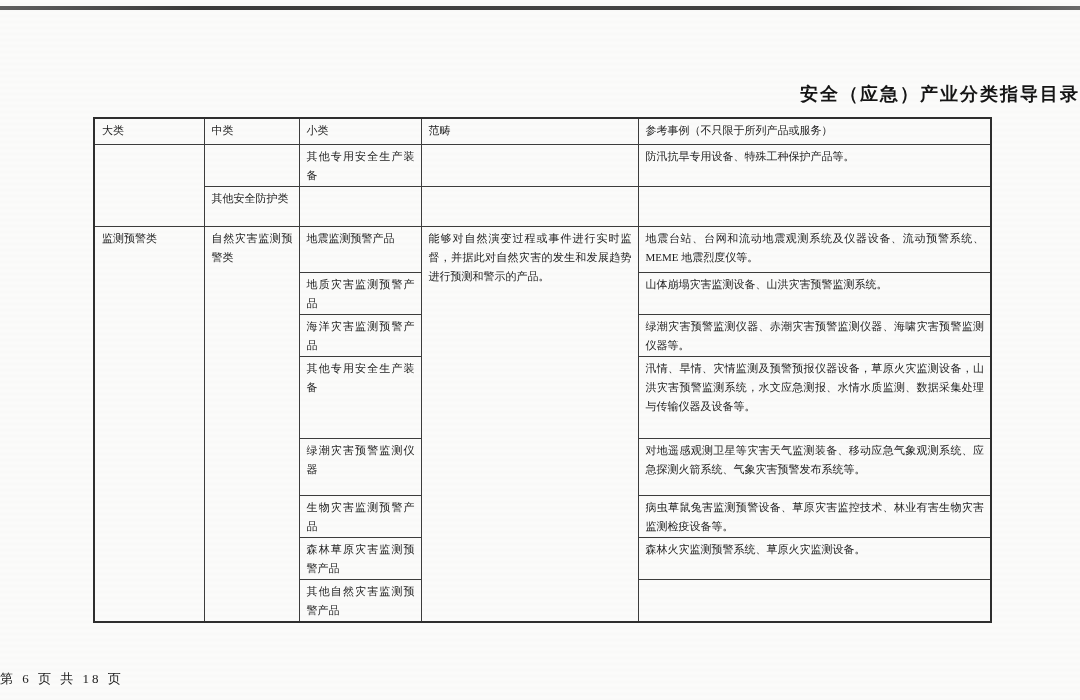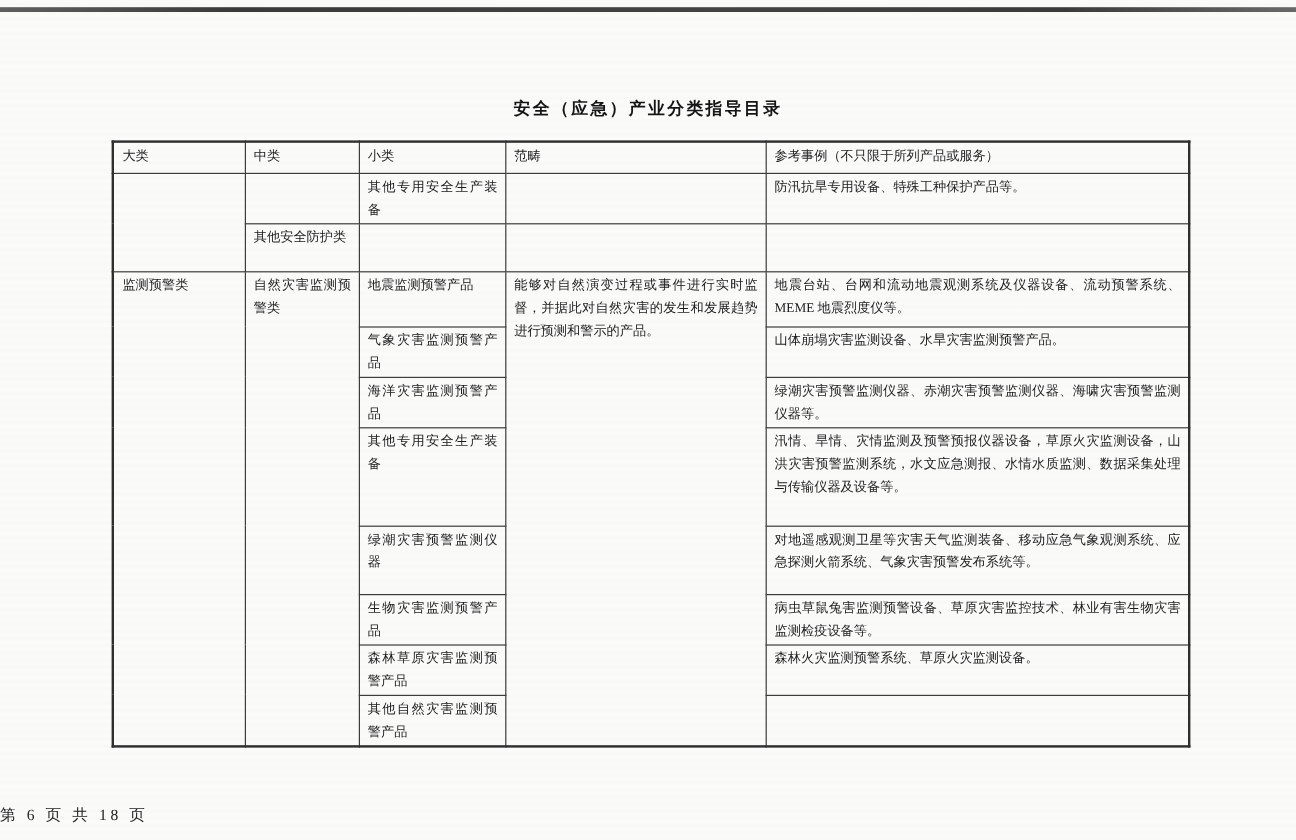--- a/index.html
+++ b/index.html
@@ -20,22 +20,22 @@
     position: absolute;
     top: 6px; left: 0;
     width: 1080px; height: 4px;
     background: linear-gradient(90deg, #4a4a4a 0%, #1f1f1f 18%, #2a2a2a 55%, #202020 82%, #555 100%);
     opacity: 0.88;
   }
   .doc-title {
     position: absolute;
     top: 82px; left: 0;
     width: 100%;
-    text-align: center;
-    font-size: 14px;
+    text-align: right;
+    font-size: 18px;
     font-weight: bold;
     letter-spacing: 2px;
     color: #151515;
   }
   table.catalog {
     position: absolute;
     top: 117px;
     left: 93px;
     width: 897px;
     border-collapse: collapse;
@@ -121,22 +121,22 @@
 
     <tr class="h3">
       <td rowspan="8" class="j">监测预警类</td>
       <td rowspan="8" class="j">自然灾害监测预警类</td>
       <td class="j">地震监测预警产品</td>
       <td rowspan="8" class="j">能够对自然演变过程或事件进行实时监督，并据此对自然灾害的发生和发展趋势进行预测和警示的产品。</td>
       <td class="j">地震台站、台网和流动地震观测系统及仪器设备、流动预警系统、MEME 地震烈度仪等。</td>
     </tr>
 
     <tr class="h4">
-      <td class="j">气象灾害监测预警产品</td>
-      <td class="j">山体崩塌灾害监测设备、水旱灾害监测预警产品。</td>
+      <td class="j">地质灾害监测预警产品</td>
+      <td class="j">山体崩塌灾害监测设备、山洪灾害预警监测系统。</td>
     </tr>
 
     <tr class="h5">
       <td class="j">海洋灾害监测预警产品</td>
       <td class="j">绿潮灾害预警监测仪器、赤潮灾害预警监测仪器、海啸灾害预警监测仪器等。</td>
     </tr>
 
     <tr class="h6">
       <td class="j">其他专用安全生产装备</td>
       <td class="j">汛情、旱情、灾情监测及预警预报仪器设备，草原火灾监测设备，山洪灾害预警监测系统，水文应急测报、水情水质监测、数据采集处理与传输仪器及设备等。</td>

